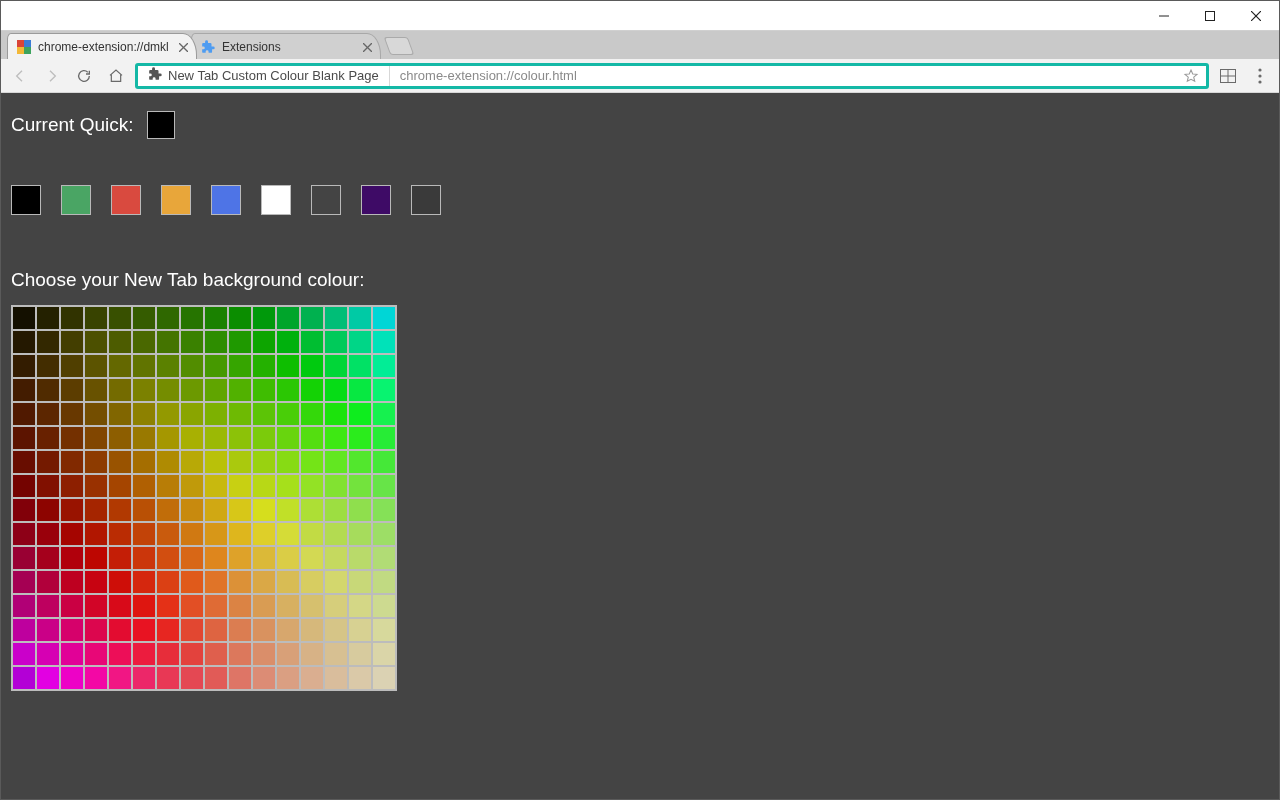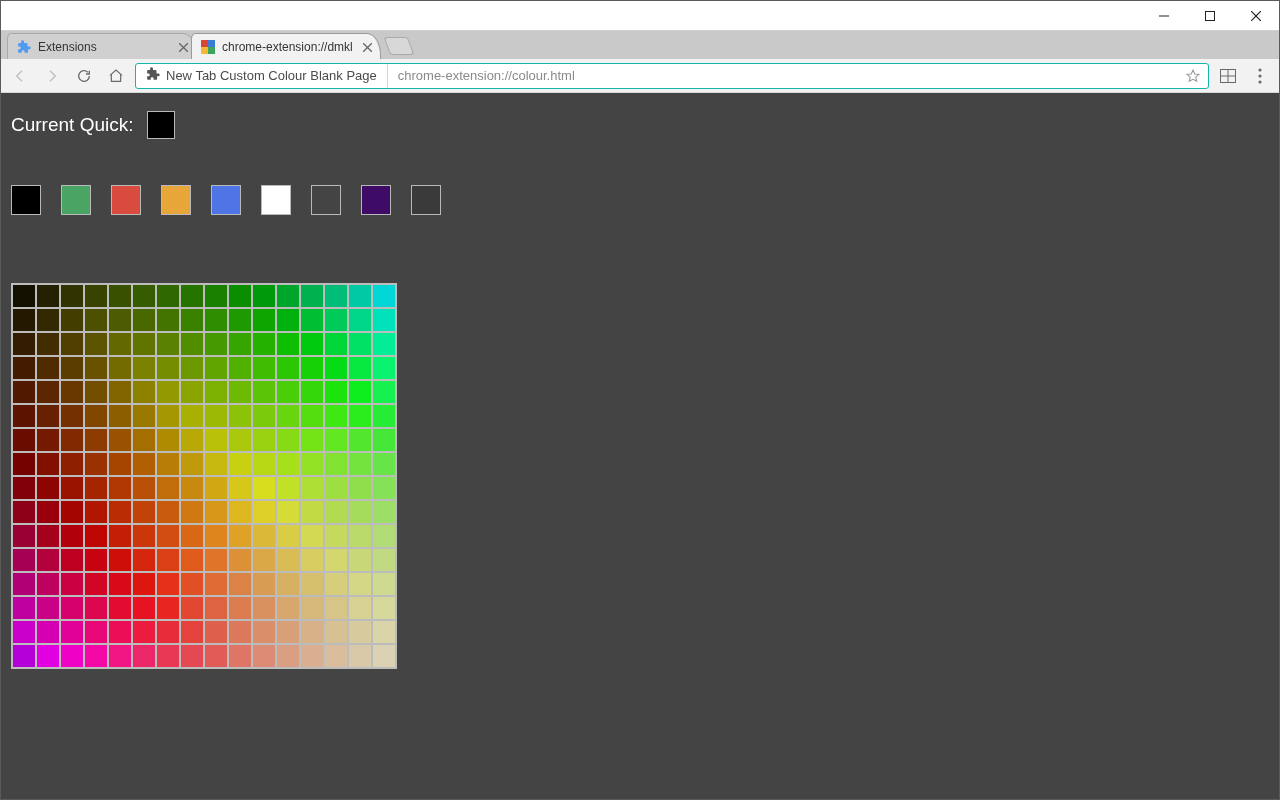--- a/index.html
+++ b/index.html
@@ -15,21 +15,21 @@
   .tab.inactive { background:#d0d0d0; z-index:1; }
   .tab.active { background:#f2f2f2; border-color:#9a9a9a; z-index:2; }
   .tab .favicon { width:16px; height:16px; margin-right:6px; flex:0 0 16px; display:flex; align-items:center; justify-content:center; }
   .tab .tab-title { white-space:nowrap; overflow:hidden; text-overflow:ellipsis; flex:1; }
   .tab .tab-close { position:absolute; right:6px; top:6px; width:14px; height:14px; display:flex; align-items:center; justify-content:center; color:#555; }
   .newtab { width:24px; height:18px; margin-left:12px; margin-bottom:4px; background:#d8d8d8; border:1px solid #aaa; border-radius:3px; transform:skewX(20deg); }
   
   .toolbar { height:34px; background:#f2f2f2; display:flex; align-items:center; padding:0 6px; gap:6px; border-bottom:1px solid #d7d7d7;}
   .navbtn { width:26px; height:26px; display:flex; align-items:center; justify-content:center; color:#6a6a6a; border-radius:3px; }
   .navbtn.disabled { color:#bdbdbd; }
-  .omnibox { flex:1; height:26px; background:#fff; border:1px solid #14b8a6; border-radius:3px; display:flex; align-items:center; color:#333; overflow:hidden;}
+  .omnibox { flex:1; height:26px; background:#fff; border:3px solid #14b8a6; border-radius:3px; display:flex; align-items:center; color:#333; overflow:hidden;}
   .omni-chip { display:flex; align-items:center; gap:6px; padding:0 10px; height:100%; font-size:13px; color:#4b4b4b; border-right:1px solid #d7d7d7; white-space:nowrap;}
   .omni-url { padding:0 10px; color:#8a8a8a; font-size:13px; }
   .omni-star { width:30px; display:flex; align-items:center; justify-content:center; color:#9a9a9a; }
   .endbtn { width:26px; height:26px; display:flex; align-items:center; justify-content:center; color:#6a6a6a; }
 
   
   .page { flex:1; background:#444444; color:#fff; padding:18px 10px 14px 10px; overflow:auto; }
   .row { display:flex; align-items:center; gap:12px; }
   .section-title { font-size:19px; font-weight:400; color:#fff; }
   .current-swatch { width:28px; height:28px; border:1px solid #b9b9b9; }
@@ -56,44 +56,44 @@
     </div>
     <div class="winbtn">
       <svg width="10" height="10">
           <line x1="0" y1="0" x2="10" y2="10" stroke="currentColor" stroke-width="1.2"></line>
           <line x1="10" y1="0" x2="0" y2="10" stroke="currentColor" stroke-width="1.2"></line>
         </svg>
     </div>
   </div>
 
   <div class="tabstrip">
+    <div class="tab active">
+      <span class="favicon">
+        <svg width="14" height="14" viewBox="0 0 14 14">
+          <rect x="0" y="0" width="7" height="7" fill="#d94437"></rect>
+          <rect x="7" y="0" width="7" height="7" fill="#3a7bd5"></rect>
+          <rect x="0" y="7" width="7" height="7" fill="#f3b838"></rect>
+          <rect x="7" y="7" width="7" height="7" fill="#3da35d"></rect>
+        </svg>
+      </span>
+      <span class="tab-title">chrome-extension://dmkl</span>
+      <span class="tab-close">
+        <svg width="9" height="9">
+            <line x1="0" y1="0" x2="9" y2="9" stroke="#666" stroke-width="1.3"></line>
+            <line x1="9" y1="0" x2="0" y2="9" stroke="#666" stroke-width="1.3"></line>
+          </svg>
+      </span>
+    </div>
     <div class="tab inactive">
       <span class="favicon">
         <svg width="14" height="14" viewBox="0 0 24 24">
             <path fill="#4e9cf1" d="M20 11h-2V7a2 2 0 0 0-2-2h-4V3a2.5 2.5 0 1 0-5 0v2H4a2 2 0 0 0-2 2v4h2a2.5 2.5 0 1 1 0 5H2v4a2 2 0 0 0 2 2h4v-2a2.5 2.5 0 1 1 5 0v2h4a2 2 0 0 0 2-2v-4h2a2.5 2.5 0 0 0 0-5Z"></path>
           </svg>
       </span>
       <span class="tab-title">Extensions</span>
-      <span class="tab-close">
-        <svg width="9" height="9">
-            <line x1="0" y1="0" x2="9" y2="9" stroke="#666" stroke-width="1.3"></line>
-            <line x1="9" y1="0" x2="0" y2="9" stroke="#666" stroke-width="1.3"></line>
-          </svg>
-      </span>
-    </div>
-    <div class="tab active">
-      <span class="favicon">
-        <svg width="14" height="14" viewBox="0 0 14 14">
-          <rect x="0" y="0" width="7" height="7" fill="#d94437"></rect>
-          <rect x="7" y="0" width="7" height="7" fill="#3a7bd5"></rect>
-          <rect x="0" y="7" width="7" height="7" fill="#f3b838"></rect>
-          <rect x="7" y="7" width="7" height="7" fill="#3da35d"></rect>
-        </svg>
-      </span>
-      <span class="tab-title">chrome-extension://dmkl</span>
       <span class="tab-close">
         <svg width="9" height="9">
             <line x1="0" y1="0" x2="9" y2="9" stroke="#666" stroke-width="1.3"></line>
             <line x1="9" y1="0" x2="0" y2="9" stroke="#666" stroke-width="1.3"></line>
           </svg>
       </span>
     </div>
     <div class="newtab"></div>
   </div>
 
@@ -164,20 +164,21 @@
         <div class="quick-swatch" style="background: rgb(217, 74, 63);"></div>
         <div class="quick-swatch" style="background: rgb(232, 166, 58);"></div>
         <div class="quick-swatch" style="background: rgb(78, 116, 230);"></div>
         <div class="quick-swatch" style="background: rgb(255, 255, 255);"></div>
         <div class="quick-swatch" style="background: rgb(68, 68, 68);"></div>
         <div class="quick-swatch" style="background: rgb(62, 11, 102);"></div>
         <div class="quick-swatch" style="background: rgb(58, 58, 58);"></div>
       </div>
 
     <div style="height:24px;"></div>
+    <div class="section-title">Choose your New Tab background colour:</div>
     <div style="height:14px;"></div>
     <div class="grid" id="colour-grid">
         <div class="cell" style="background: rgb(20, 16, 0);"></div>
         <div class="cell" style="background: rgb(36, 33, 0);"></div>
         <div class="cell" style="background: rgb(49, 51, 0);"></div>
         <div class="cell" style="background: rgb(56, 67, 0);"></div>
         <div class="cell" style="background: rgb(56, 80, 0);"></div>
         <div class="cell" style="background: rgb(53, 92, 0);"></div>
         <div class="cell" style="background: rgb(47, 104, 0);"></div>
         <div class="cell" style="background: rgb(38, 116, 0);"></div>

